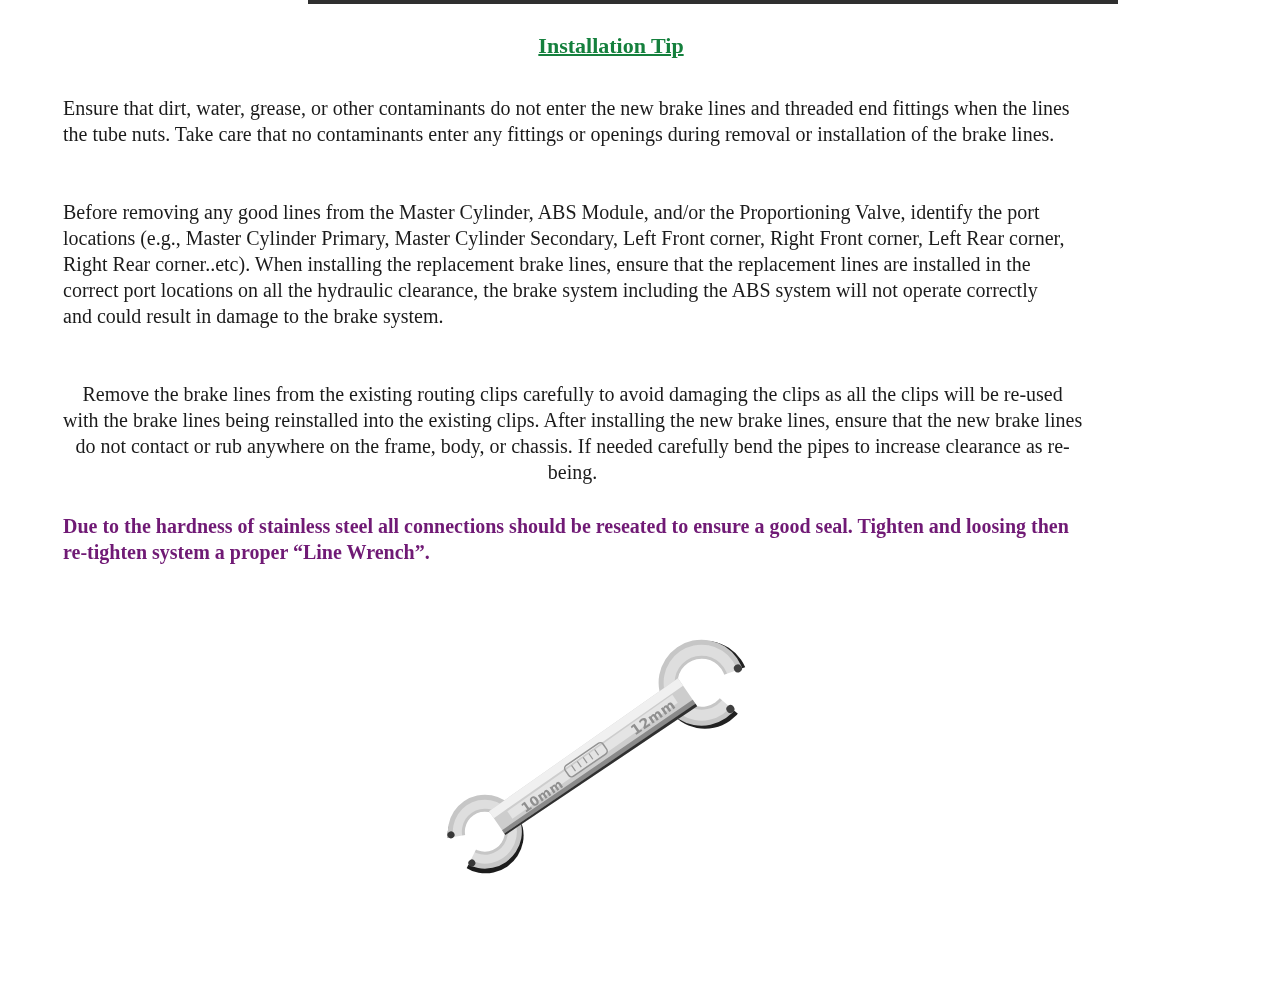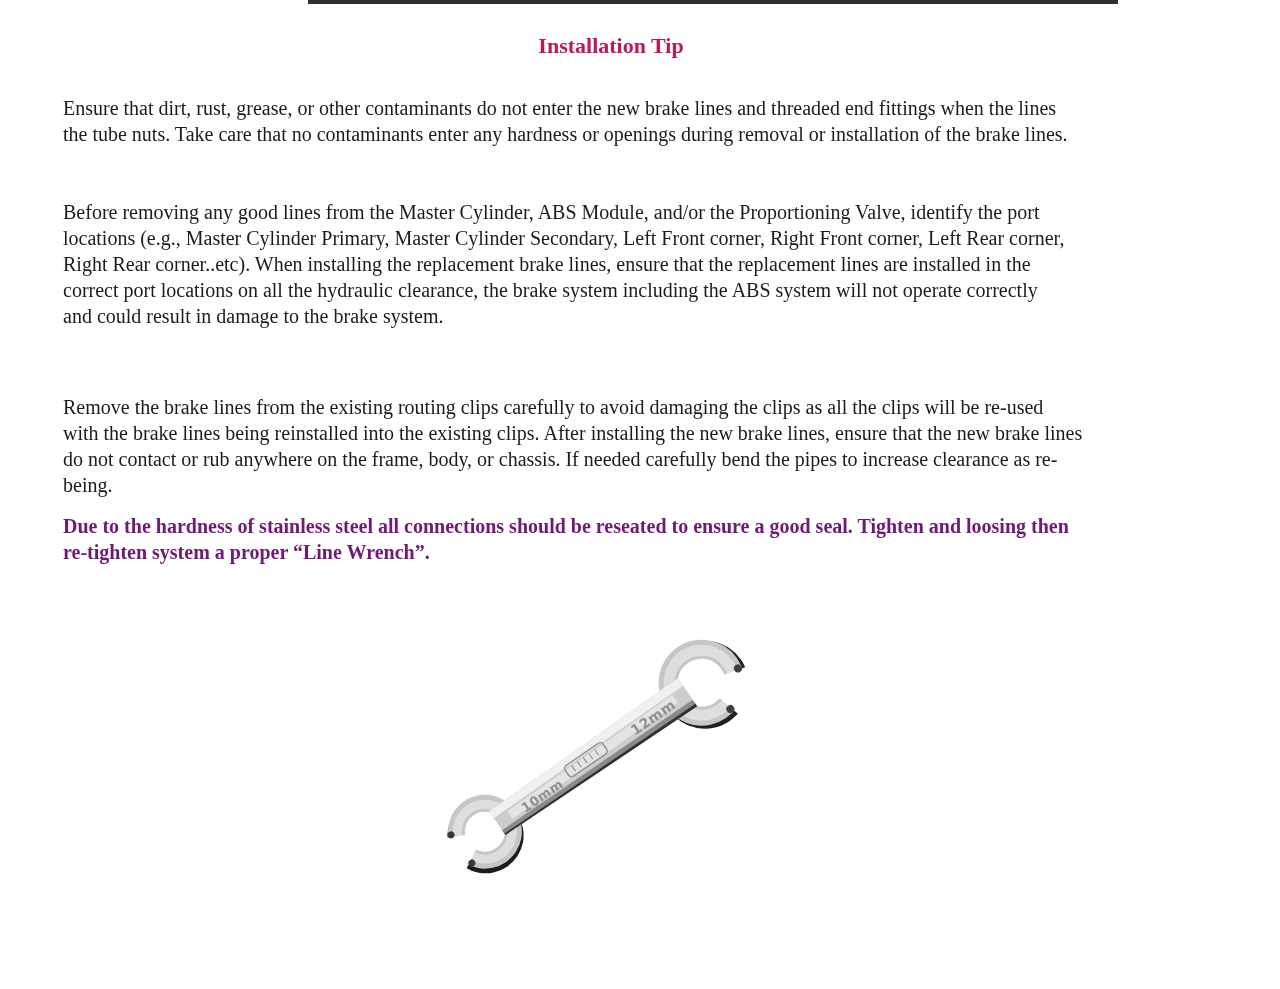--- a/index.html
+++ b/index.html
@@ -21,35 +21,36 @@
     background: #2f2f2f;
   }
   .doc-title {
     position: absolute;
     top: 33px;
     left: 0;
     width: 1222px;
     text-align: center;
     font-size: 22px;
     font-weight: bold;
+    text-decoration: underline;
     text-decoration-thickness: 2px;
-    color: #be185d;
+    color: #15803d;
   }
   .para {
     position: absolute;
     left: 63px;
     font-size: 20px;
     line-height: 26px;
     white-space: nowrap;
     color: #1b1b1b;
   }
   .para .line { height: 26px; }
   #p1 { top: 95px; }
   #p2 { top: 199px; }
-  #p3 { top: 394px; }
+  #p3 { top: 381px; text-align: center; }
   #p4 { top: 513px; font-weight: bold; color: #701a75; }
   .wrench-wrap {
     position: absolute;
     left: 422px;
     top: 633px;
     width: 355px;
     height: 250px;
   }
   .stamp-text {
     font-family: "DejaVu Sans", sans-serif;
@@ -61,22 +62,22 @@
 </head>
 <body>
 
 <div class="page">
 
   <div class="top-rule"></div>
 
   <div class="doc-title">Installation Tip</div>
 
   <div class="para" id="p1">
-    <div class="line">Ensure that dirt, rust, grease, or other contaminants do not enter the new brake lines and threaded end fittings when the lines</div>
-    <div class="line">the tube nuts. Take care that no contaminants enter any hardness or openings during removal or installation of the brake lines.</div>
+    <div class="line">Ensure that dirt, water, grease, or other contaminants do not enter the new brake lines and threaded end fittings when the lines</div>
+    <div class="line">the tube nuts. Take care that no contaminants enter any fittings or openings during removal or installation of the brake lines.</div>
   </div>
 
   <div class="para" id="p2">
     <div class="line">Before removing any good lines from the Master Cylinder, ABS Module, and/or the Proportioning Valve, identify the port</div>
     <div class="line">locations (e.g., Master Cylinder Primary, Master Cylinder Secondary, Left Front corner, Right Front corner, Left Rear corner,</div>
     <div class="line">Right Rear corner..etc). When installing the replacement brake lines, ensure that the replacement lines are installed in the</div>
     <div class="line">correct port locations on all the hydraulic clearance, the brake system including the ABS system will not operate correctly</div>
     <div class="line">and could result in damage to the brake system.</div>
   </div>
 

